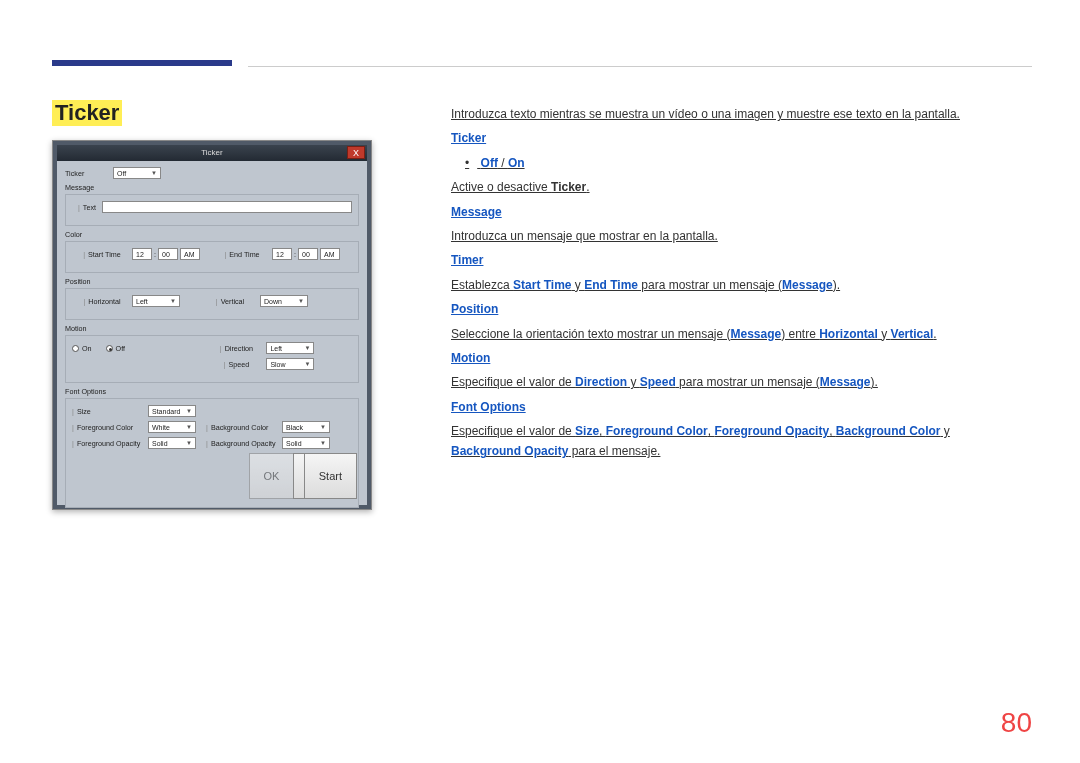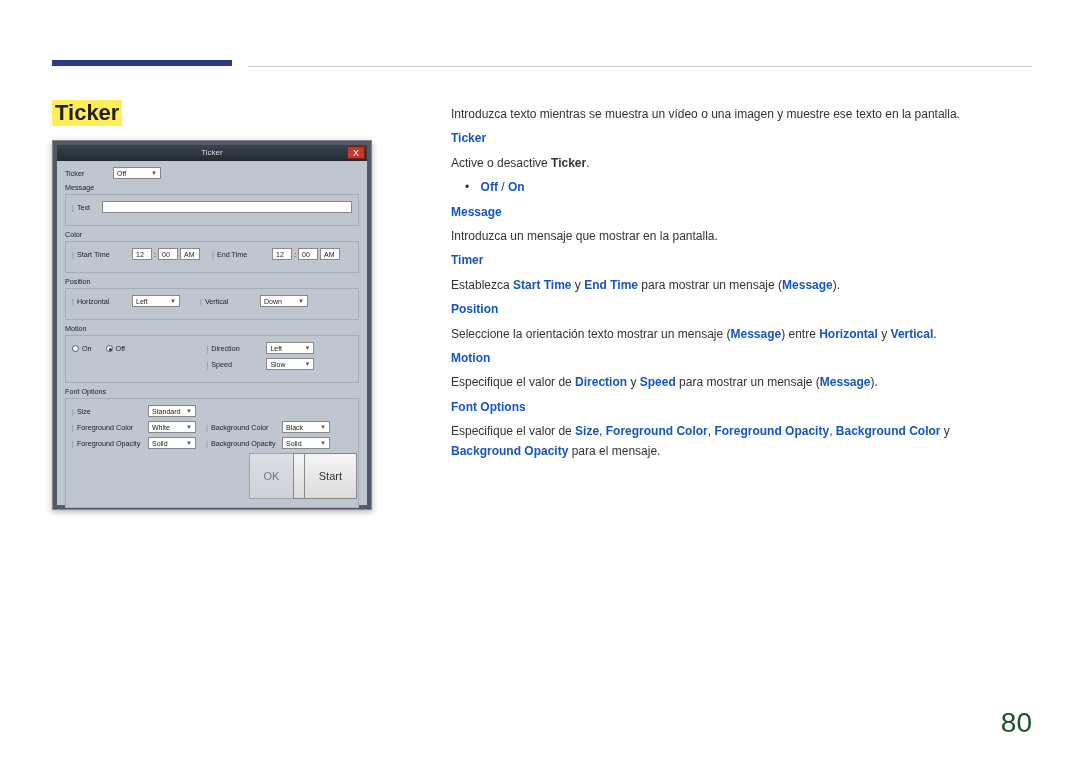--- a/index.html
+++ b/index.html
@@ -20,21 +20,21 @@
   .header-rule {
     position: absolute;
     top: 66px; left: 248px;
     right: 48px;
     border-top: 1px solid #ccc;
   }
   .page-number {
     position: absolute;
     bottom: 24px; right: 48px;
     font-size: 28px;
-    color: #14532d;
+    color: #ef4444;
     font-weight: 300;
   }
   .page-title {
     position: absolute;
     top: 100px; left: 52px;
     font-size: 22px;
     font-weight: 700;
     color: #222;
     background: #ffee55;
     padding: 0 3px;
@@ -42,21 +42,21 @@
   .description {
     position: absolute;
     top: 104px; left: 451px;
     right: 110px;
     font-size: 12px;
     line-height: 1.7;
     color: #333;
   }
   .description b { font-weight: 700; color: #333; }
   .kw { color: #1556c0; font-weight: 700; }
-  .desc-block { margin-bottom: 4px; }
+  .desc-block { margin-bottom: 4px; text-decoration: underline; }
   .bullet-row { padding-left: 14px; }
   .bullet-row::before { content: "•"; margin-right: 8px; color: #333; }
 
   
   .shot {
     position: absolute;
     top: 140px; left: 52px;
     width: 320px; height: 370px;
     background: #505a68;
     border: 1px solid #888;
@@ -79,21 +79,21 @@
     position: absolute; right: 2px; top: 1px;
     width: 18px; height: 13px;
     background: #c0392b;
     color: #fff; font-size: 9px; text-align: center; line-height: 12px;
     border: 1px solid #7a1f14;
   }
   .panel { padding: 6px 8px 4px 8px; font-size: 7.2px; color: #222; }
   .row { display: flex; align-items: center; margin-bottom: 4px; }
   .lbl-main { width: 48px; }
   .pipe::before { content: "|"; color: #888; margin-right: 3px; }
-  .field-lbl { width: 60px; display: inline-block; }
+  .field-lbl { width: 60px; display: inline-block; text-align: center; }
   .field-lbl-wide { width: 76px; display: inline-block; }
   .sel {
     display: inline-flex; align-items: center; justify-content: space-between;
     background: #fff; border: 1px solid #888;
     height: 12px; padding: 0 3px; font-size: 7px;
   }
   .sel .tri { font-size: 6px; color: #555; margin-left: 3px;}
   .txt {
     background: #fff; border: 1px solid #888;
     height: 12px; flex: 1;
@@ -121,25 +121,25 @@
 <div class="header-rule"></div>
 
 <div class="page-number">80</div>
 
 <h2 class="page-title">Ticker</h2>
 
 <div class="description">
   <div class="desc-block">Introduzca texto mientras se muestra un vídeo o una imagen y muestre ese texto en la pantalla.</div>
 
   <div class="desc-block kw">Ticker</div>
-  <div class="desc-block">
-    <span>Active o desactive </span><b>Ticker</b><span>.</span>
-  </div>
   <div class="desc-block bullet-row">
     <span class="kw">Off</span><span> / </span><span class="kw">On</span>
+  </div>
+  <div class="desc-block">
+    <span>Active o desactive </span><b>Ticker</b><span>.</span>
   </div>
 
   <div class="desc-block kw">Message</div>
   <div class="desc-block">Introduzca un mensaje que mostrar en la pantalla.</div>
 
   <div class="desc-block kw">Timer</div>
   <div class="desc-block">
     <span>Establezca </span><span class="kw">Start Time</span><span> y </span><span class="kw">End Time</span><span> para mostrar un mensaje (</span><span class="kw">Message</span><span>).</span>
   </div>
 

